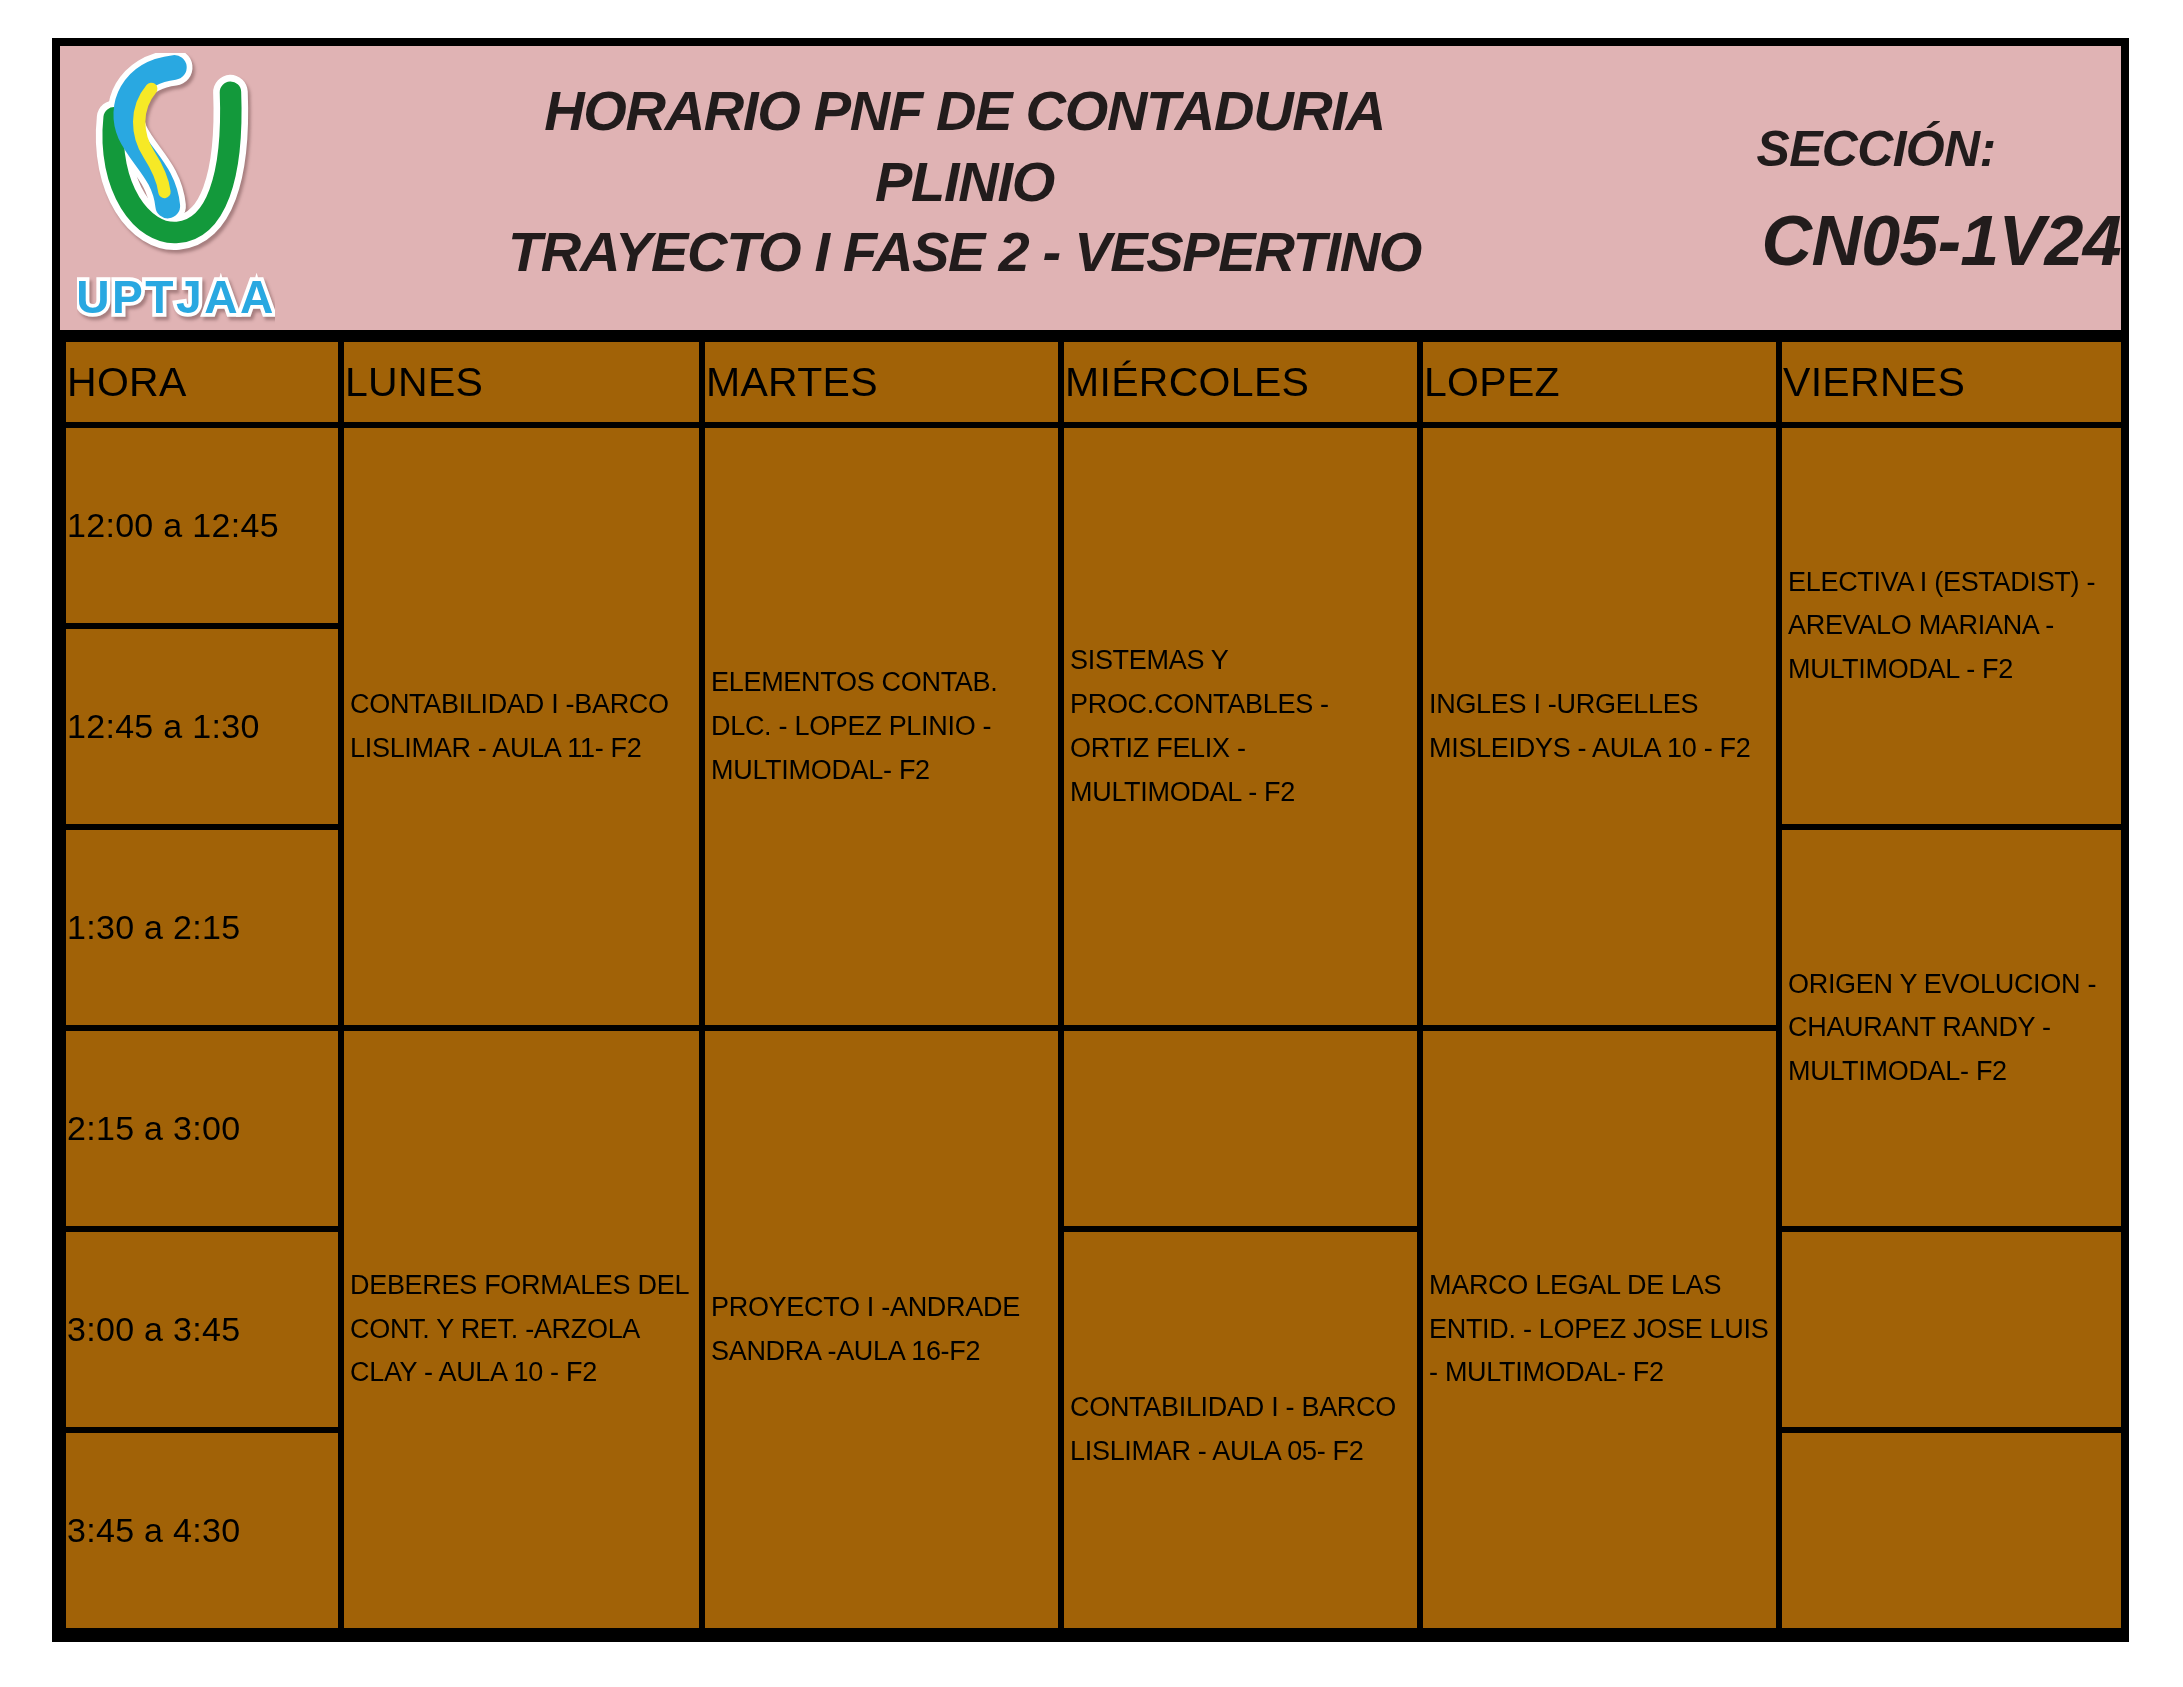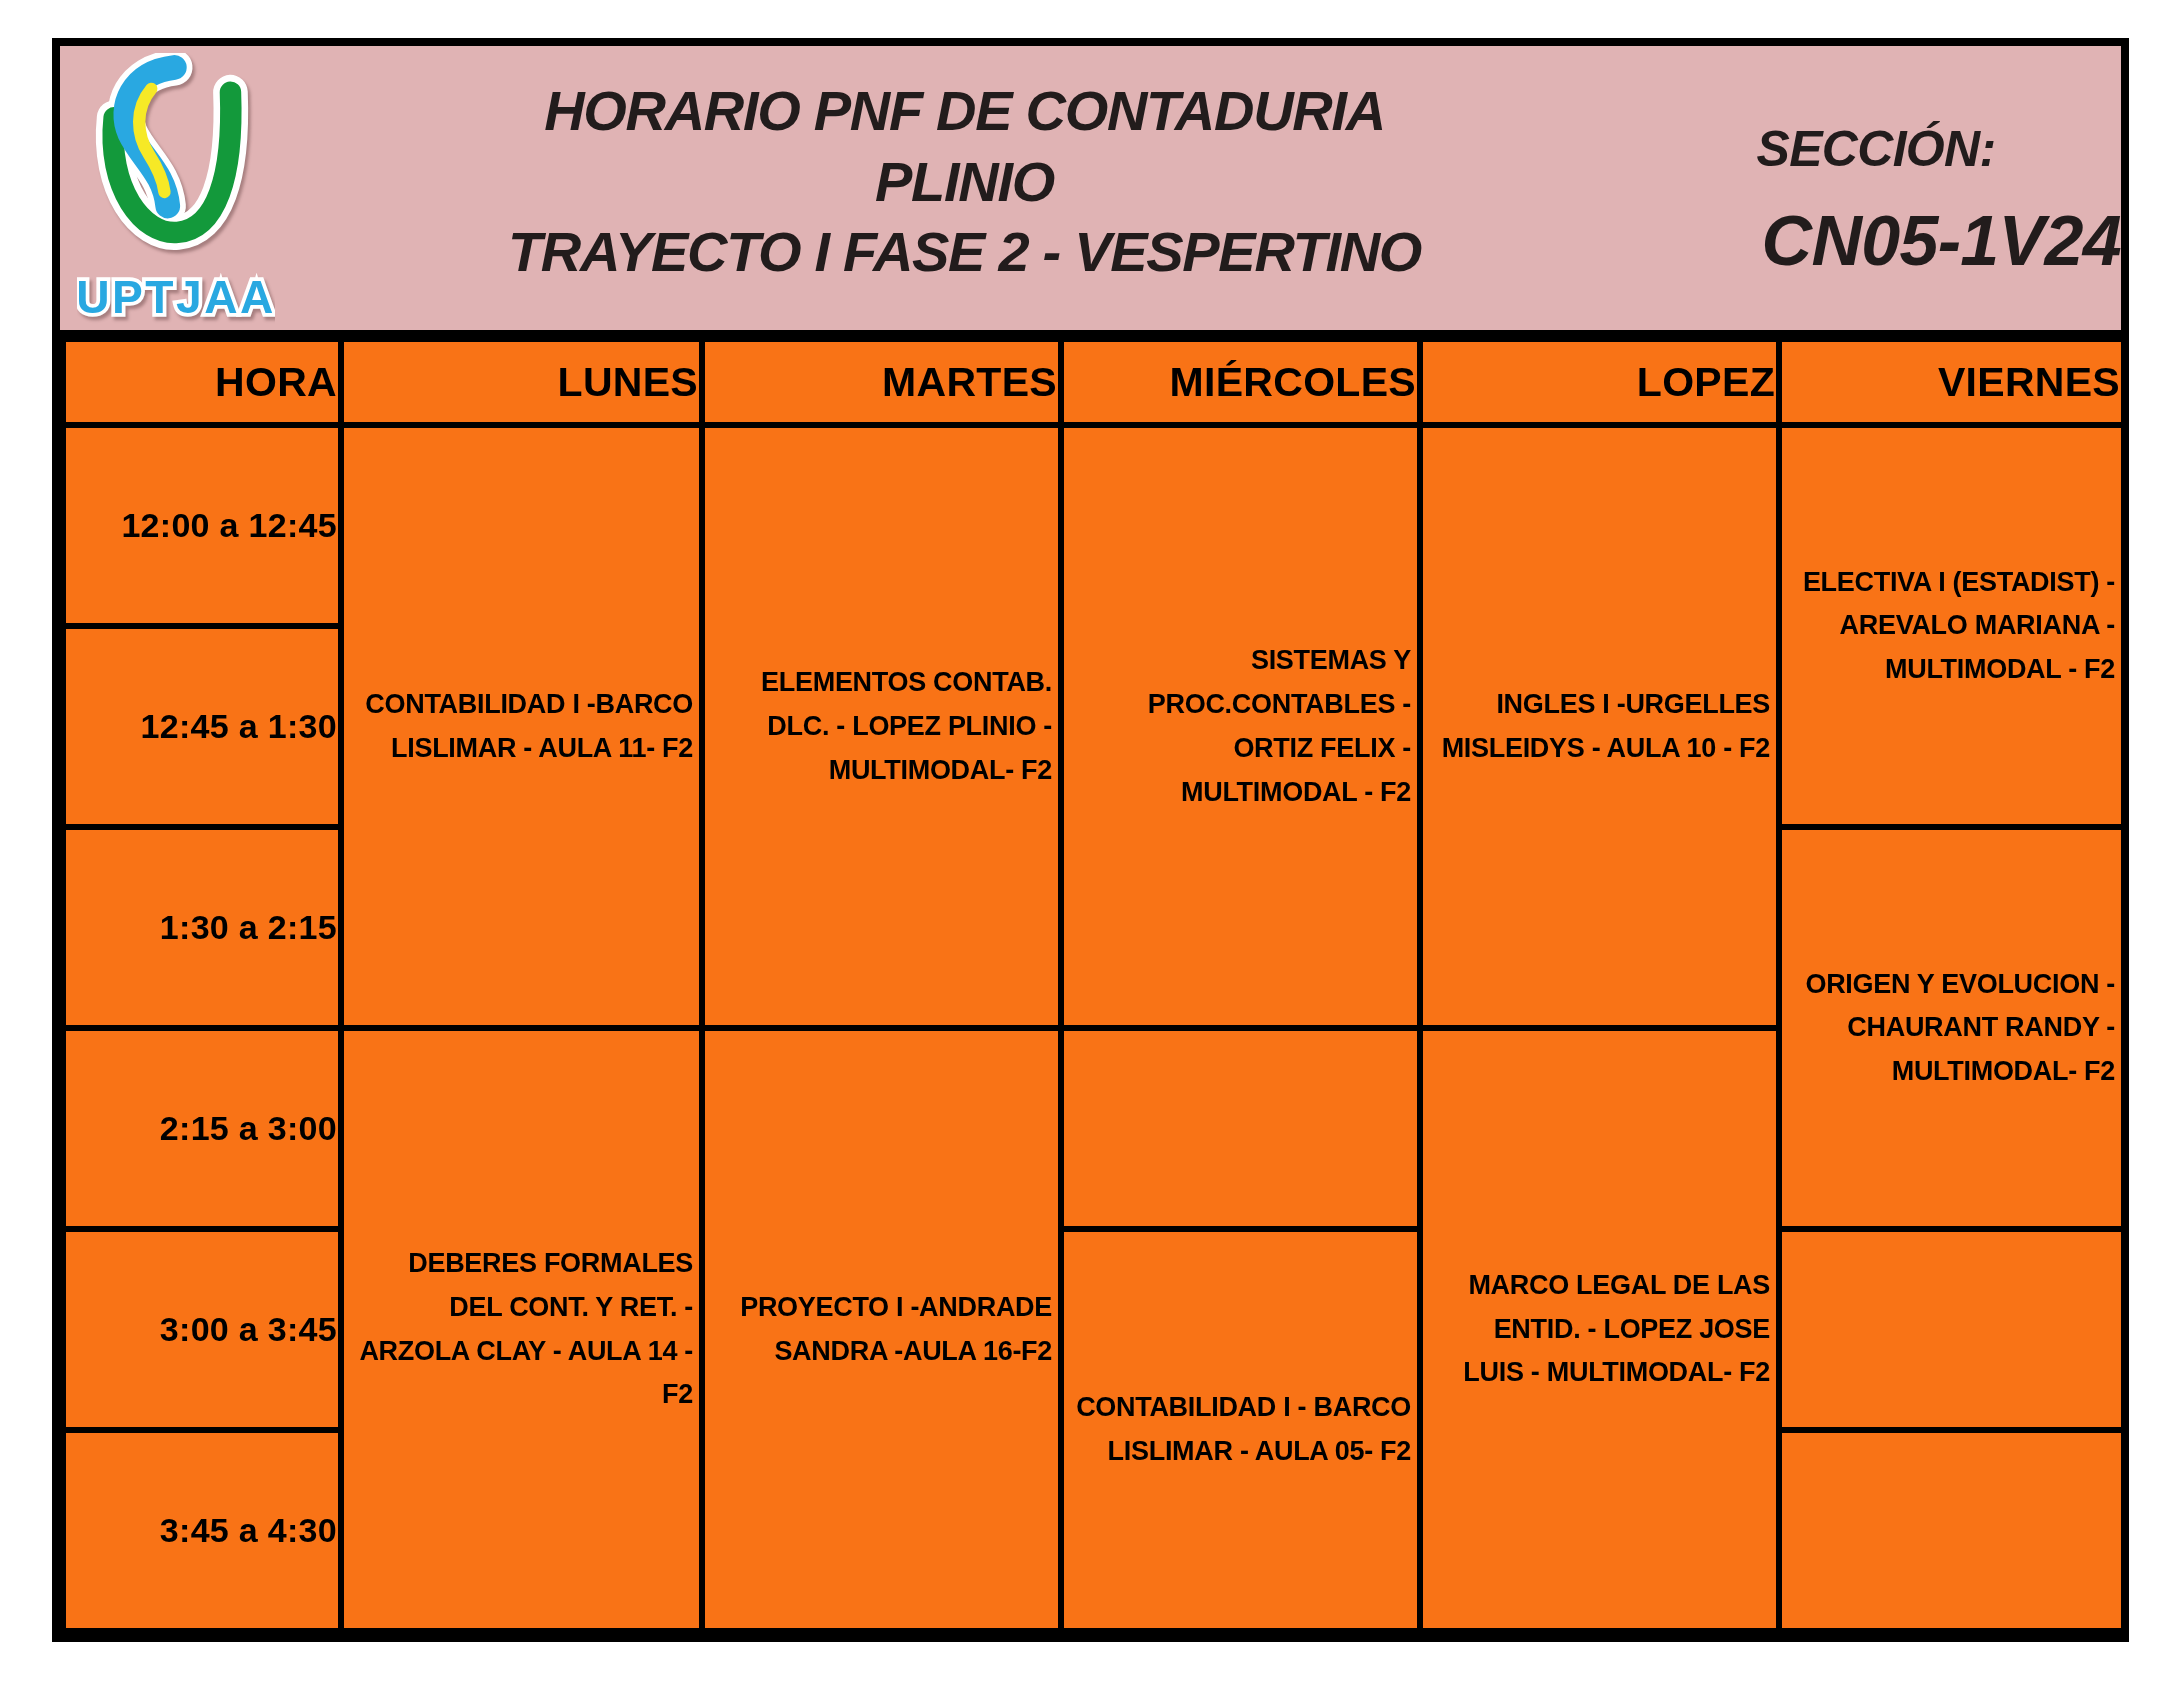--- a/index.html
+++ b/index.html
@@ -34,22 +34,22 @@
   }
   .section-label{font-size:50px;letter-spacing:-0.7px;}
   .section-code{font-size:70px;margin-top:22.5px;letter-spacing:-0.7px;text-align:right;}
   
   .grid-wrap{flex:1 1 auto;display:flex;}
   table.sched{
     width:100%;height:100%;border-collapse:collapse;table-layout:fixed;
   }
   table.sched td{
     border:6px solid var(--border,#000);
-    background:#f97316;text-align:right;vertical-align:middle;
-    color:var(--cell-text,#000);font-weight:bold;overflow:hidden;
+    background:#a16207;text-align:left;vertical-align:middle;
+    color:var(--cell-text,#000);font-weight:normal;overflow:hidden;
   }
   tr.hrow{height:86px;}
   tr.drow{height:200px;}
   td.day{font-size:41px;letter-spacing:0.3px;}
   td.time{font-size:34px;letter-spacing:0.3px;}
   td.cls{font-size:27px;line-height:1.62;letter-spacing:-0.3px;padding:0 6px;}
   td.empty{background:#fff;}
 </style>
 </head>
 <body>
@@ -119,21 +119,21 @@
           <td class="time">12:45 a 1:30</td>
         </tr>
 
         <tr class="drow">
           <td class="time">1:30 a 2:15</td>
           <td class="cls" rowspan="2">ORIGEN Y EVOLUCION - CHAURANT RANDY - MULTIMODAL- F2</td>
         </tr>
 
         <tr class="drow">
           <td class="time">2:15 a 3:00</td>
-          <td class="cls" rowspan="3">DEBERES FORMALES DEL CONT. Y RET. -ARZOLA CLAY - AULA 14 - F2</td>
+          <td class="cls" rowspan="3">DEBERES FORMALES DEL CONT. Y RET. -ARZOLA CLAY - AULA 10 - F2</td>
           <td class="cls" rowspan="3">PROYECTO I -ANDRADE SANDRA -AULA 16-F2</td>
           <td class="empty"></td>
           <td class="cls" rowspan="3">MARCO LEGAL DE LAS ENTID. - LOPEZ JOSE LUIS - MULTIMODAL- F2</td>
         </tr>
 
         <tr class="drow">
           <td class="time">3:00 a 3:45</td>
           <td class="cls" rowspan="2">CONTABILIDAD I - BARCO LISLIMAR - AULA 05- F2</td>
           <td class="empty"></td>
         </tr>

